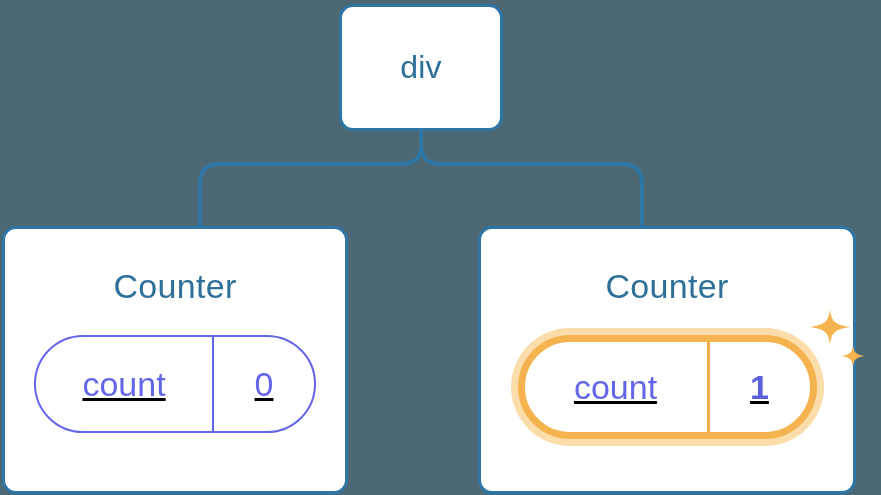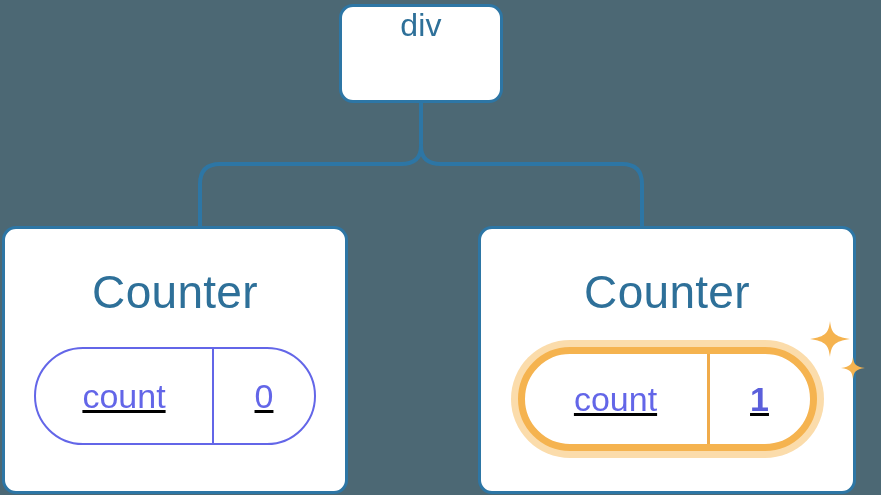--- a/index.html
+++ b/index.html
@@ -38,22 +38,23 @@
     border-radius: 14px;
     box-sizing: border-box;
     z-index: 2;
   }
 
   
   #root-node {
     left: 339px;
     top: 4px;
     width: 164px;
-    height: 99px;
+    height: 127px;
     display: flex;
+    align-items: center;
     justify-content: center;
   }
   #root-node .node-title {
     font-size: 32px;
     color: #2e7099;
     letter-spacing: 0.2px;
   }
 
   
   .card {
@@ -68,21 +69,21 @@
     width: 346px;
     height: 268px;
   }
   #card-right {
     left: 478px;
     top: 226px;
     width: 378px;
     height: 268px;
   }
   .card-title {
-    font-size: 46px;
+    font-size: 34px;
     color: #2e7099;
     letter-spacing: 0.3px;
     line-height: 1;
   }
 
   
   .pill-wrap {
     position: relative;
     margin-top: 32px;
     text-decoration: underline;

